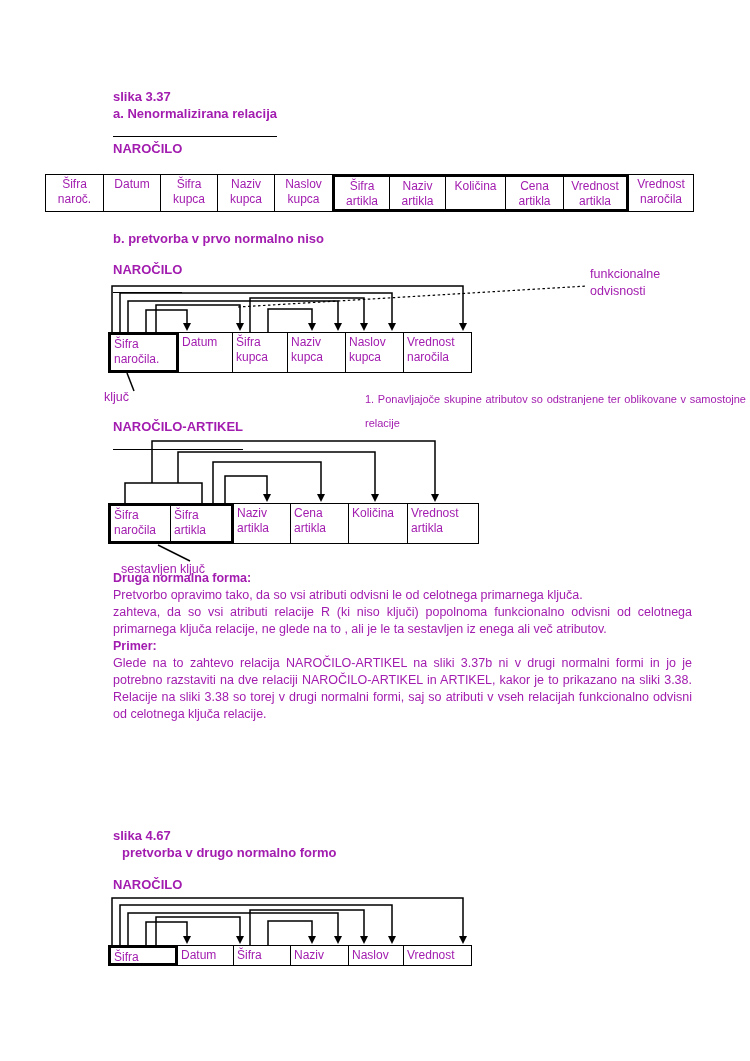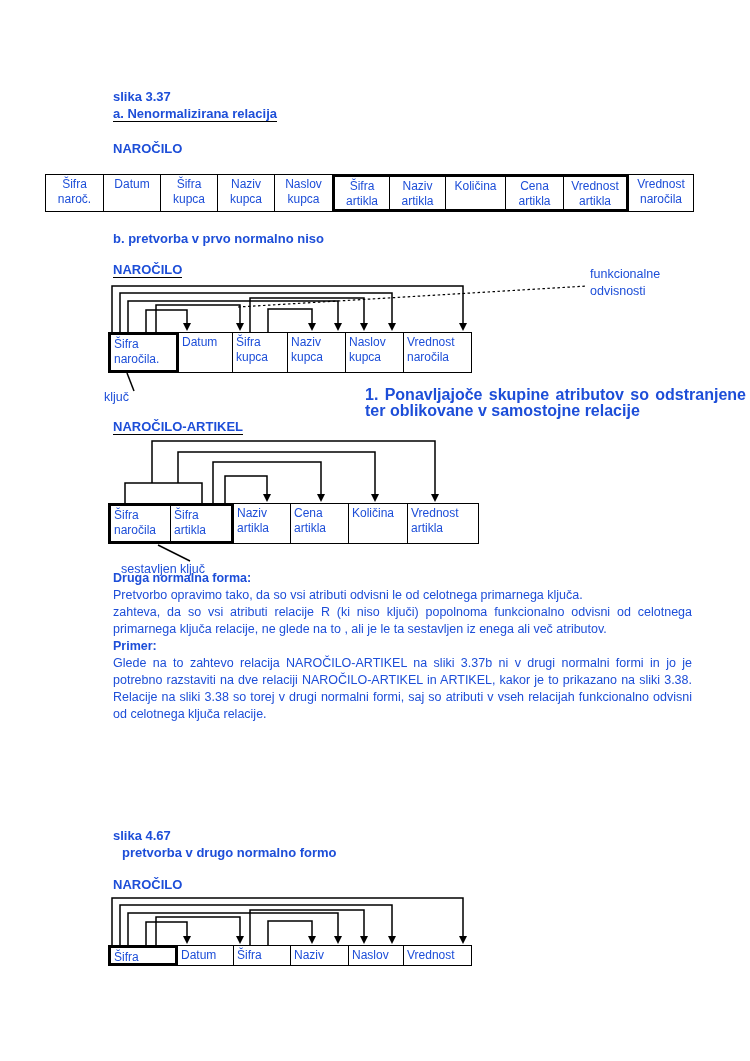--- a/index.html
+++ b/index.html
@@ -1,28 +1,28 @@
 <!DOCTYPE html>
 <html><head>
 <meta charset="utf-8">
 <style>
   html,body{margin:0;padding:0;background:#e8e8e8;}
   #page{
     position:relative;width:750px;height:1061px;background:#ffffff;
-    font-family:"Liberation Sans","DejaVu Sans",sans-serif;color:#1d4ed8;
+    font-family:"Liberation Sans","DejaVu Sans",sans-serif;color:#a21caf;
     overflow:hidden;margin:0 auto;
   }
   .abs{position:absolute;}
   .h{font-weight:bold;font-size:13px;line-height:15px;white-space:nowrap;}
-  .h .u{border-bottom:1.5px solid #000;padding-bottom:0;display:inline-block;}
+  .h .u{border-bottom:1.5px solid #000;padding-bottom:15px;display:inline-block;}
   .small{font-size:12.5px;line-height:17px;}
   .para{font-size:12.5px;line-height:17px;text-align:justify;}
   .para p{margin:0;}
   .para .pt{font-weight:bold;}
-  .note{font-size:16px;line-height:16px;text-align:justify;font-weight:bold;}
+  .note{font-size:11px;line-height:24px;text-align:justify;}
   .fd-label{font-size:12.5px;line-height:17px;}
   .dtable{position:absolute;display:flex;border:1px solid #000;background:#fff;box-sizing:border-box;}
   .cell{
     box-sizing:border-box;white-space:pre-line;font-size:12px;line-height:14.5px;
     padding-top:2px;overflow:hidden;flex:0 0 auto;
   }
   .cell.center{text-align:center;}
   .cell.left{text-align:left;padding-left:3px;}
   #t-unnorm{left:45px;top:174px;height:38px;}
   #t-1nf{left:108px;top:332px;height:41px;}

